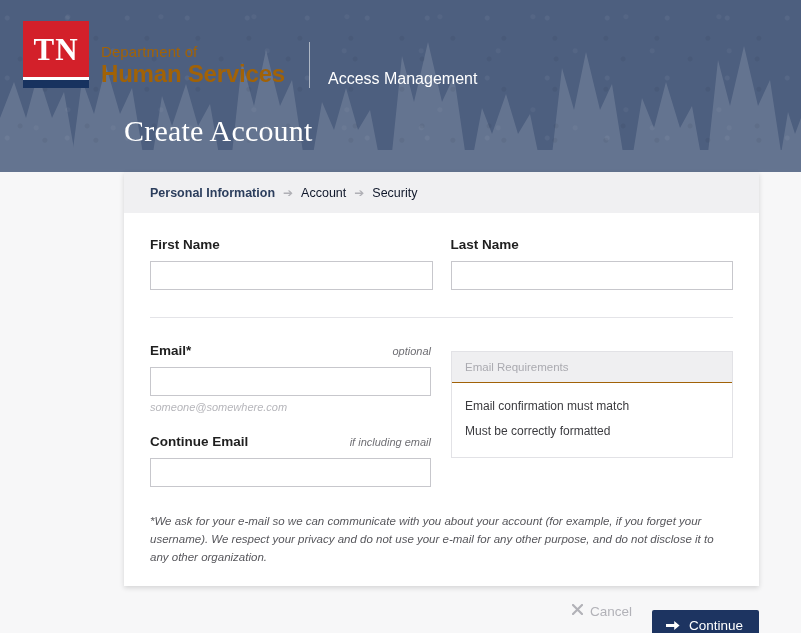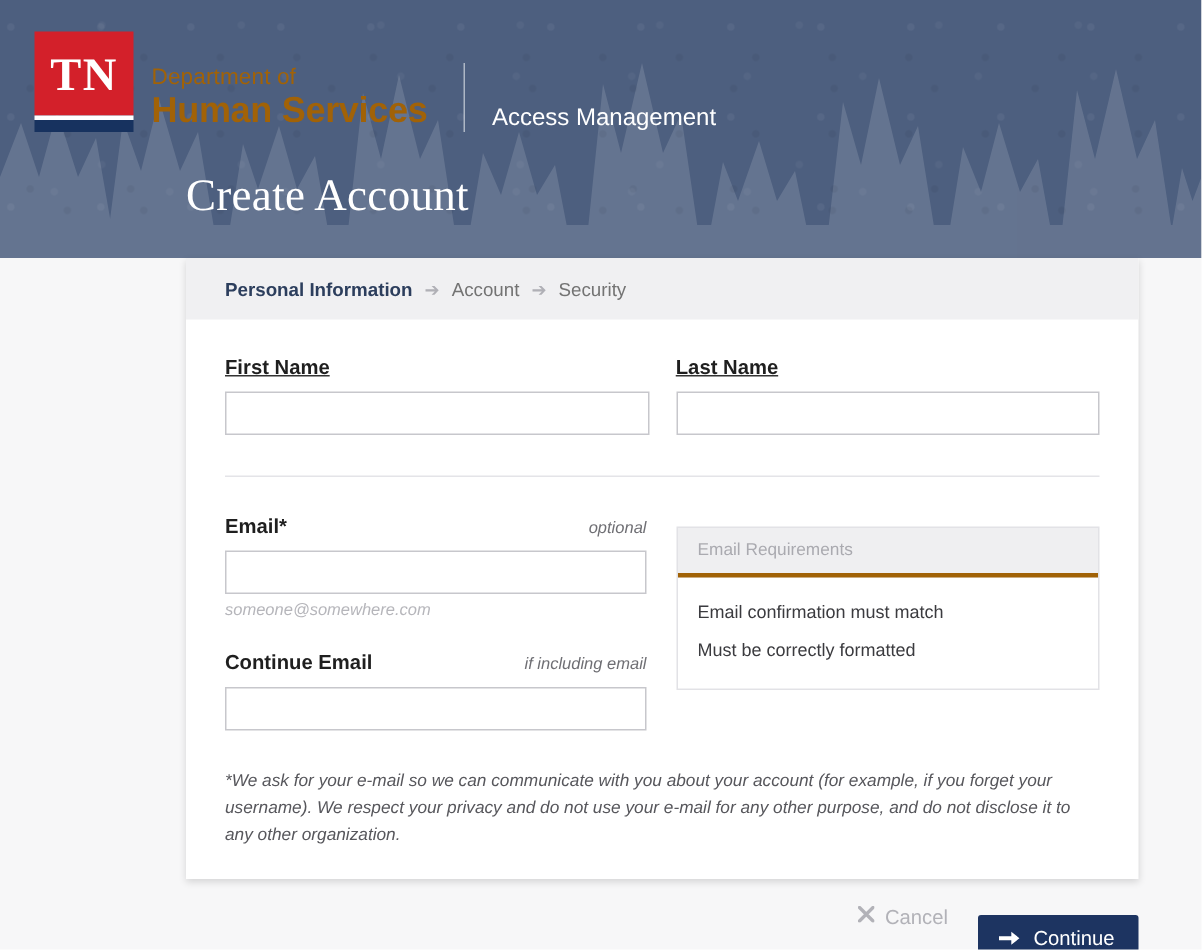--- a/index.html
+++ b/index.html
@@ -136,31 +136,31 @@
     padding: 14px 26px 13px 26px;
     display: flex;
     align-items: center;
     font-size: 12.5px;
   }
   .crumb { white-space: nowrap; }
   .crumb.active {
     color: #2c3e5d;
     font-weight: bold;
   }
-  .crumb.inactive { color: #737373; }
+  .crumb.inactive { color: #0f172a; }
   .crumb-arrow {
     color: #b0b0b6;
     margin: 0 8px;
     font-size: 12px;
     line-height: 1;
   }
 
   .card-body { padding: 24px 26px 20px 26px; }
 
-  .row { display: flex; gap: 18px; text-decoration: underline; }
+  .row { display: flex; gap: 18px; }
 
   .field { flex: 1; }
   .field-head {
     display: flex;
     align-items: baseline;
     justify-content: space-between;
     margin-bottom: 9px;
   }
   .field-label {
     font-size: 13.5px;
@@ -200,21 +200,21 @@
   .email-row { display: flex; gap: 20px; }
   .email-col { width: 281px; flex: 0 0 281px; }
   .req-col   { flex: 1; padding-top: 8px; }
 
   .req-panel {
     border: 1px solid #e2e2e6;
     background: #ffffff;
   }
   .req-head {
     background: #efeff1;
-    border-bottom: 3px solid #a16207;
+    border-bottom: 1px solid #a16207;
     padding: 9px 13px;
     font-size: 11.5px;
     color: #aaaab0;
   }
   .req-body { padding: 11px 13px 13px 13px; }
   .req-item {
     font-size: 12px;
     color: #3b3b3f;
     line-height: 1.1;
     padding: 6px 0;

